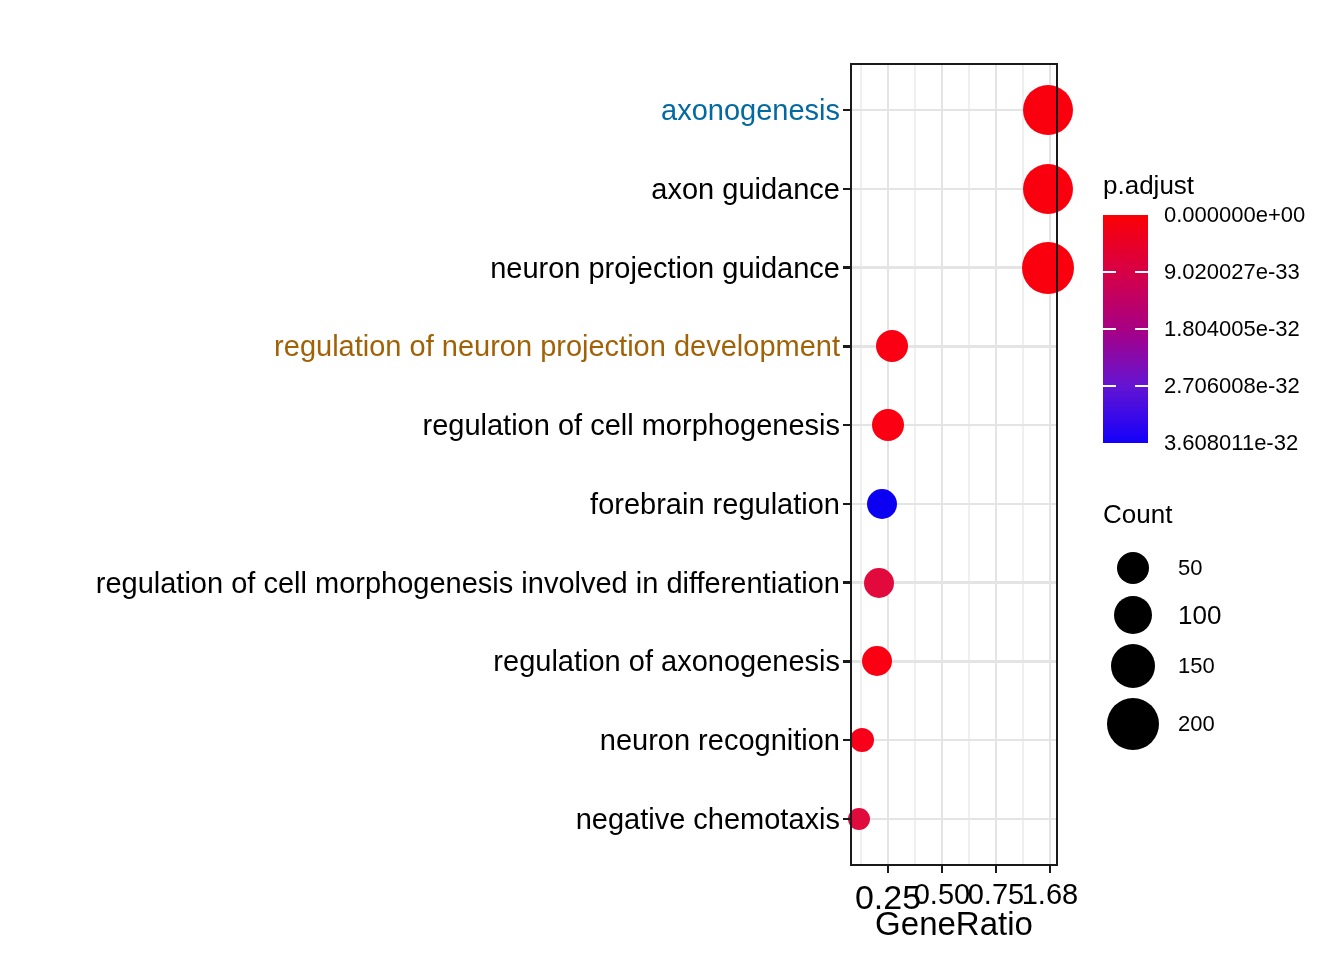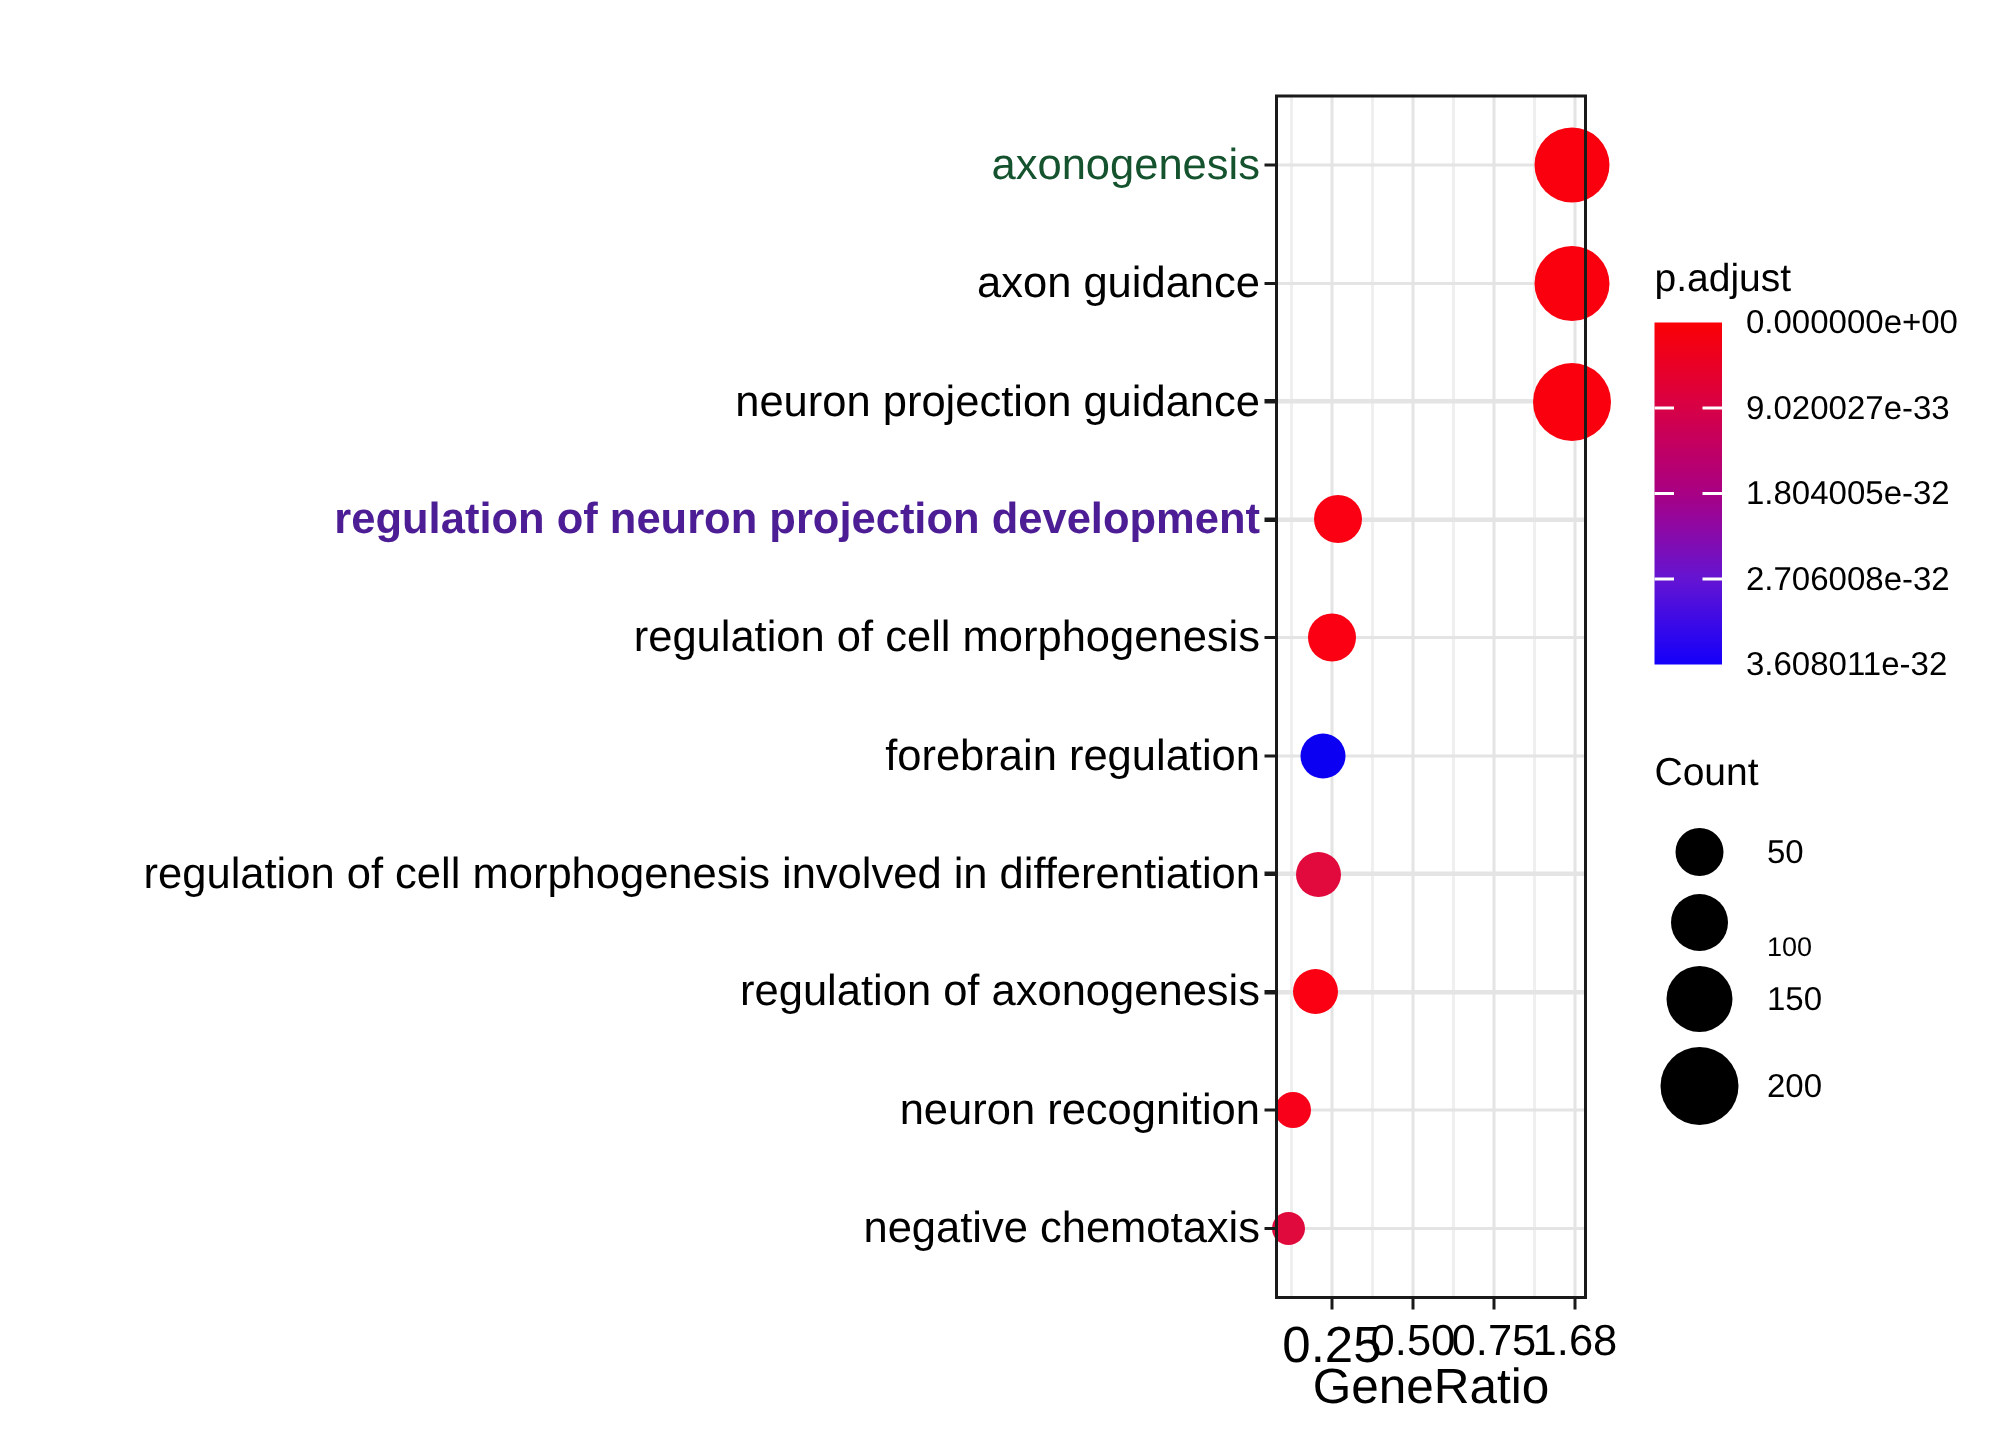--- a/index.html
+++ b/index.html
@@ -76,27 +76,27 @@
       <div style="position: absolute; left: 11.9746px; top: 583.314px; width: 30px; height: 30px; border-radius: 50%; background: rgb(250, 0, 18);"></div>
       <div style="position: absolute; left: 0.0726819px; top: 665.039px; width: 24px; height: 24px; border-radius: 50%; background: rgb(248, 0, 26);"></div>
       <div style="position: absolute; left: -1.51895px; top: 744.765px; width: 22px; height: 22px; border-radius: 50%; background: rgb(224, 11, 60);"></div>
     </div>
   <div class="panel-border"></div>
   <div class="x-title">GeneRatio</div>
   <div class="legend-title padjust">p.adjust</div>
   <div class="colorbar" id="colorbar" style="background: linear-gradient(rgb(251, 0, 5) 0%, rgb(215, 0, 70) 25%, rgb(168, 0, 132) 50%, rgb(100, 20, 210) 75%, rgb(20, 0, 250) 100%);"></div>
   <div class="legend-title count">Count</div>
 <div style="position: absolute; left: 843px; top: 109.035px; width: 7px; height: 2.4px; background: rgb(26, 26, 26);"></div>
-    <div style="position: absolute; right: 504px; top: 90.2353px; height: 40px; line-height: 40px; font-size: 29px; white-space: nowrap; color: #14532d; text-align: right;">axonogenesis</div>
+    <div style="position: absolute; right: 504px; top: 90.2353px; height: 40px; line-height: 40px; font-size: 29px; white-space: nowrap; color: #0369a1; text-align: right;">axonogenesis</div>
     <div style="position: absolute; left: 843px; top: 187.761px; width: 7px; height: 2.4px; background: rgb(26, 26, 26);"></div>
     <div style="position: absolute; right: 504px; top: 168.961px; height: 40px; line-height: 40px; font-size: 29px; white-space: nowrap; color: rgb(0, 0, 0); text-align: right;">axon guidance</div>
     <div style="position: absolute; left: 843px; top: 266.486px; width: 7px; height: 2.4px; background: rgb(26, 26, 26);"></div>
     <div style="position: absolute; right: 504px; top: 247.686px; height: 40px; line-height: 40px; font-size: 29px; white-space: nowrap; color: rgb(0, 0, 0); text-align: right;">neuron projection guidance</div>
     <div style="position: absolute; left: 843px; top: 345.212px; width: 7px; height: 2.4px; background: rgb(26, 26, 26);"></div>
-    <div style="position: absolute; right: 504px; top: 326.412px; height: 40px; line-height: 40px; font-size: 29px; white-space: nowrap; color: #4c1d95; text-align: left; font-weight: bold;">regulation of neuron projection development</div>
+    <div style="position: absolute; right: 504px; top: 326.412px; height: 40px; line-height: 40px; font-size: 29px; white-space: nowrap; color: #a16207; text-align: left;">regulation of neuron projection development</div>
     <div style="position: absolute; left: 843px; top: 423.937px; width: 7px; height: 2.4px; background: rgb(26, 26, 26);"></div>
     <div style="position: absolute; right: 504px; top: 405.137px; height: 40px; line-height: 40px; font-size: 29px; white-space: nowrap; color: rgb(0, 0, 0); ">regulation of cell morphogenesis</div>
     <div style="position: absolute; left: 843px; top: 502.663px; width: 7px; height: 2.4px; background: rgb(26, 26, 26);"></div>
     <div style="position: absolute; right: 504px; top: 483.863px; height: 40px; line-height: 40px; font-size: 29px; white-space: nowrap; color: rgb(0, 0, 0); text-align: right;">forebrain regulation</div>
     <div style="position: absolute; left: 843px; top: 581.388px; width: 7px; height: 2.4px; background: rgb(26, 26, 26);"></div>
     <div style="position: absolute; right: 504px; top: 562.588px; height: 40px; line-height: 40px; font-size: 29px; white-space: nowrap; color: rgb(0, 0, 0); text-align: right;">regulation of cell morphogenesis involved in differentiation</div>
     <div style="position: absolute; left: 843px; top: 660.114px; width: 7px; height: 2.4px; background: rgb(26, 26, 26);"></div>
     <div style="position: absolute; right: 504px; top: 641.314px; height: 40px; line-height: 40px; font-size: 29px; white-space: nowrap; color: rgb(0, 0, 0); text-align: right;">regulation of axonogenesis</div>
     <div style="position: absolute; left: 843px; top: 738.839px; width: 7px; height: 2.4px; background: rgb(26, 26, 26);"></div>
     <div style="position: absolute; right: 504px; top: 720.039px; height: 40px; line-height: 40px; font-size: 29px; white-space: nowrap; color: rgb(0, 0, 0); text-align: center;">neuron recognition</div>
@@ -117,18 +117,18 @@
     <div style="position: absolute; left: 1103px; top: 327.8px; width: 13px; height: 2.4px; background: rgb(255, 255, 255);"></div>
     <div style="position: absolute; left: 1135px; top: 327.8px; width: 13px; height: 2.4px; background: rgb(255, 255, 255);"></div>
     <div style="position: absolute; left: 1164px; top: 315px; height: 28px; line-height: 28px; font-size: 22px; white-space: nowrap; color: rgb(0, 0, 0);">1.804005e-32</div>
     <div style="position: absolute; left: 1103px; top: 384.8px; width: 13px; height: 2.4px; background: rgb(255, 255, 255);"></div>
     <div style="position: absolute; left: 1135px; top: 384.8px; width: 13px; height: 2.4px; background: rgb(255, 255, 255);"></div>
     <div style="position: absolute; left: 1164px; top: 372px; height: 28px; line-height: 28px; font-size: 22px; white-space: nowrap; color: rgb(0, 0, 0);">2.706008e-32</div>
     <div style="position: absolute; left: 1164px; top: 429px; height: 28px; line-height: 28px; font-size: 22px; white-space: nowrap; color: rgb(0, 0, 0);">3.608011e-32</div>
     <div style="position: absolute; left: 1117px; top: 552px; width: 32px; height: 32px; border-radius: 50%; background: rgb(0, 0, 0);"></div>
     <div style="position: absolute; left: 1178px; top: 554px; height: 28px; line-height: 28px; font-size: 22px; color: rgb(0, 0, 0);">50</div>
     <div style="position: absolute; left: 1114px; top: 596px; width: 38px; height: 38px; border-radius: 50%; background: rgb(0, 0, 0);"></div>
-    <div style="position: absolute; left: 1178px; top: 601px; height: 28px; line-height: 28px; font-size: 18px; color: rgb(0, 0, 0); margin-top: 16px;">100</div>
+    <div style="position: absolute; left: 1178px; top: 601px; height: 28px; line-height: 28px; font-size: 26px; color: rgb(0, 0, 0);">100</div>
     <div style="position: absolute; left: 1111px; top: 644px; width: 44px; height: 44px; border-radius: 50%; background: rgb(0, 0, 0);"></div>
     <div style="position: absolute; left: 1178px; top: 652px; height: 28px; line-height: 28px; font-size: 22px; color: rgb(0, 0, 0);">150</div>
     <div style="position: absolute; left: 1107px; top: 698px; width: 52px; height: 52px; border-radius: 50%; background: rgb(0, 0, 0);"></div>
     <div style="position: absolute; left: 1178px; top: 710px; height: 28px; line-height: 28px; font-size: 22px; color: rgb(0, 0, 0);">200</div>
   </div>
 
 </body></html>

